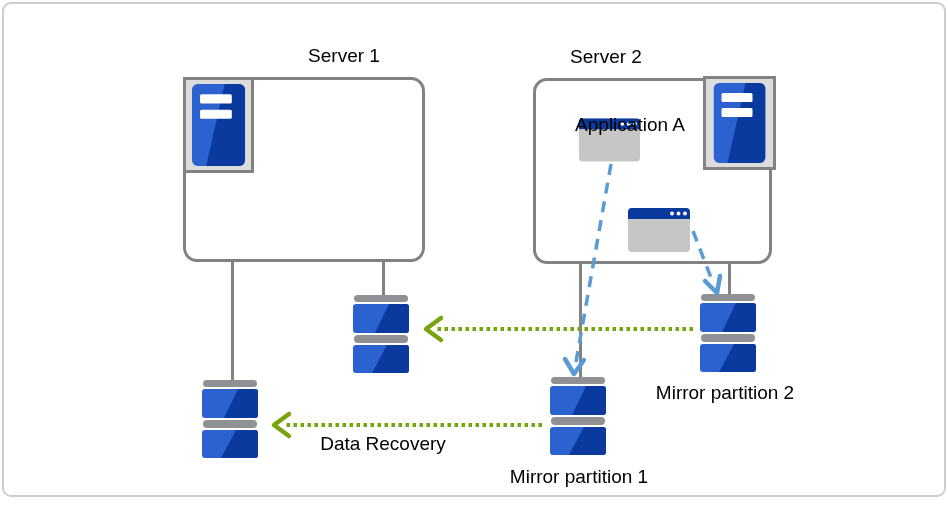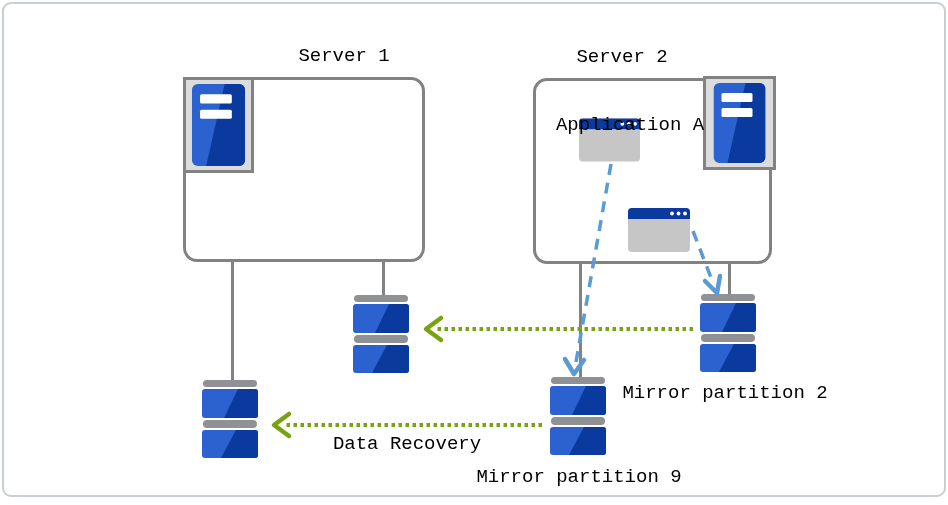--- a/index.html
+++ b/index.html
@@ -1,17 +1,17 @@
 <!DOCTYPE html>
 <html><head>
 <meta charset="utf-8">
 <style>
   html,body{margin:0;padding:0;background:#ffffff;}
   .canvas{position:relative;width:948px;height:499px;background:#ffffff;overflow:hidden;
-          font-family:Liberation Mono, monospace;color:#000;}
+          font-family:Liberation Sans, sans-serif;color:#000;}
   .outer-frame{position:absolute;inset:2px;border:2px solid #c9ced3;border-radius:9px;z-index:0;}
   .box{position:absolute;border:3px solid #828282;border-radius:14px;background:transparent;z-index:2;box-sizing:border-box;}
   .vline{position:absolute;width:3px;background:#828282;z-index:1;}
   .panel{position:absolute;background:#dcdcdc;border:3px solid #828282;box-sizing:border-box;
          display:flex;align-items:center;justify-content:center;z-index:3;}
   .icon{position:absolute;z-index:3;}
   .arrows{position:absolute;inset:0;width:948px;height:505px;z-index:4;pointer-events:none;}
   .lbl{position:absolute;font-size:19px;line-height:22px;white-space:nowrap;
        transform:translateX(-50%);z-index:5;}
 </style>
@@ -126,19 +126,19 @@
       <polyline points="565,359 574,374 584,360" fill="none" stroke="#5b9bd5" stroke-width="4.5" stroke-linecap="round" stroke-linejoin="round"></polyline>
     </g>
 
     <g>
       <line x1="693" y1="231" x2="713" y2="283" stroke="#5b9bd5" stroke-width="3.5" stroke-dasharray="11 8"></line>
       <polyline points="705,281 717,293 720,276" fill="none" stroke="#5b9bd5" stroke-width="4.5" stroke-linecap="round" stroke-linejoin="round"></polyline>
     </g>
   </svg>
 
   <div class="lbl" style="left:344px;top:45px;">Server 1</div>
-  <div class="lbl" style="left:622px;top:46px;">Server 2</div>
+  <div class="lbl" style="left:606px;top:46px;">Server 2</div>
   <div class="lbl" style="left:630px;top:92px;margin-top:22px;">Application A</div>
   <div class="lbl" style="left:725px;top:382px;">Mirror partition 2</div>
-  <div class="lbl" style="left:579px;top:466px;">Mirror partition 9</div>
-  <div class="lbl" style="left:407px;top:433px;text-align:center;">Data Recovery</div>
+  <div class="lbl" style="left:579px;top:466px;">Mirror partition 1</div>
+  <div class="lbl" style="left:383px;top:433px;text-align:center;">Data Recovery</div>
 
 </div>
 
 </body></html>

